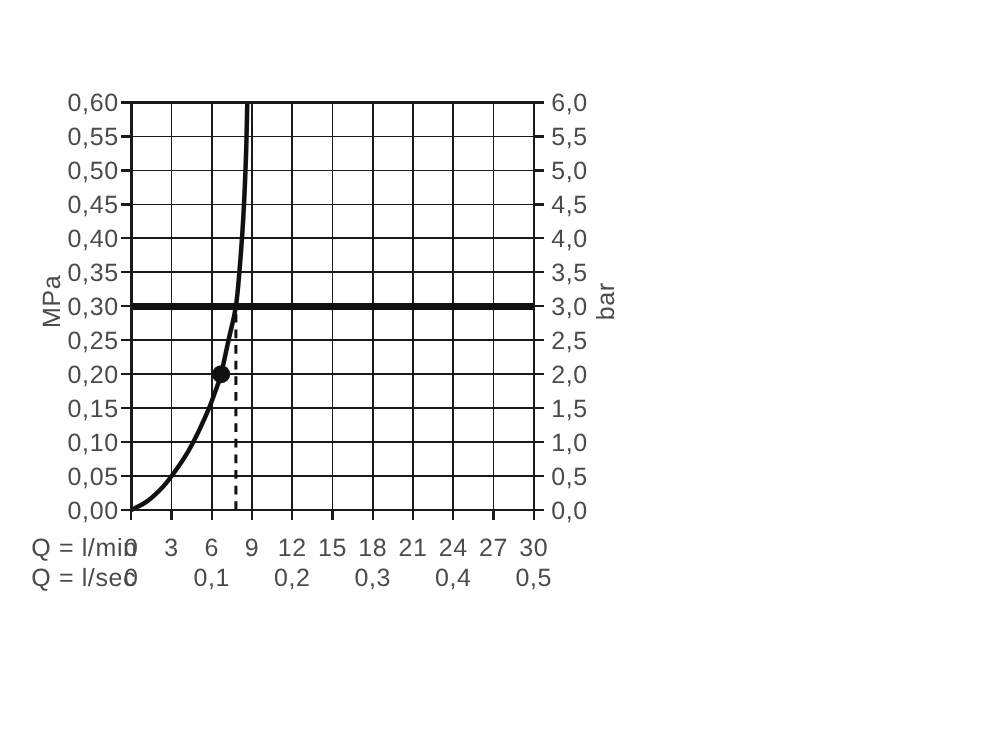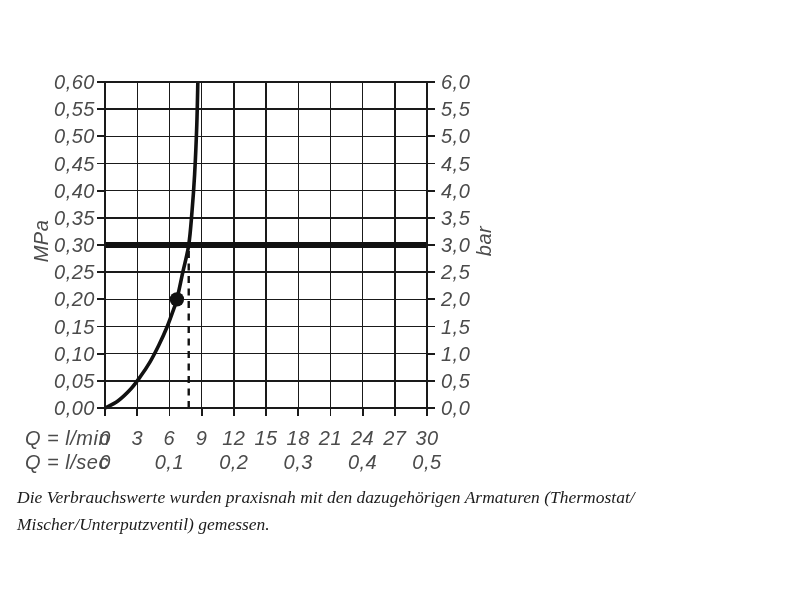--- a/index.html
+++ b/index.html
@@ -1,16 +1,16 @@
 <!DOCTYPE html>
 <html><head>
 <meta charset="utf-8">
 <style>
   html,body{margin:0;padding:0;background:#fff;width:800px;height:600px;overflow:hidden;}
-  .canvas{position:relative;width:800px;height:520px;background:#fff;font-family:"Liberation Sans",sans-serif;font-style:italic;}
+  .canvas{position:relative;width:800px;height:520px;background:#fff;font-family:"Liberation Sans",sans-serif;}
   svg{position:absolute;left:0;top:0;}
   svg text{font-family:"Liberation Sans",sans-serif;font-size:20px;fill:#4b4b4b;letter-spacing:0.5px;}
   .caption{position:absolute;left:17px;top:484px;width:730px;margin:0;
     font-family:"Liberation Serif",serif;font-size:17.5px;line-height:27px;color:#1c1c1c;}
   .caption span{display:block;}
 </style>
 </head>
 <body>
 
 <div class="canvas">
@@ -127,17 +127,13 @@
       <text x="169.4" y="469" text-anchor="middle">0,1</text>
       <text x="233.8" y="469" text-anchor="middle">0,2</text>
       <text x="298.2" y="469" text-anchor="middle">0,3</text>
       <text x="362.6" y="469" text-anchor="middle">0,4</text>
       <text x="427" y="469" text-anchor="middle">0,5</text>
       <text x="0" y="0" text-anchor="middle" transform="translate(41,241) rotate(-90)" dy="7">MPa</text>
       <text x="0" y="0" text-anchor="middle" transform="translate(484,241) rotate(-90)" dy="7">bar</text>
       <text x="25" y="445" text-anchor="start">Q = l/min</text>
       <text x="25" y="469" text-anchor="start">Q = l/sec</text>
     </svg>
-  <p class="caption">
-    <span>Die Verbrauchswerte wurden praxisnah mit den dazugehörigen Armaturen (Thermostat/</span>
-    <span>Mischer/Unterputzventil) gemessen.</span>
-  </p>
 </div>
 
 </body></html>

